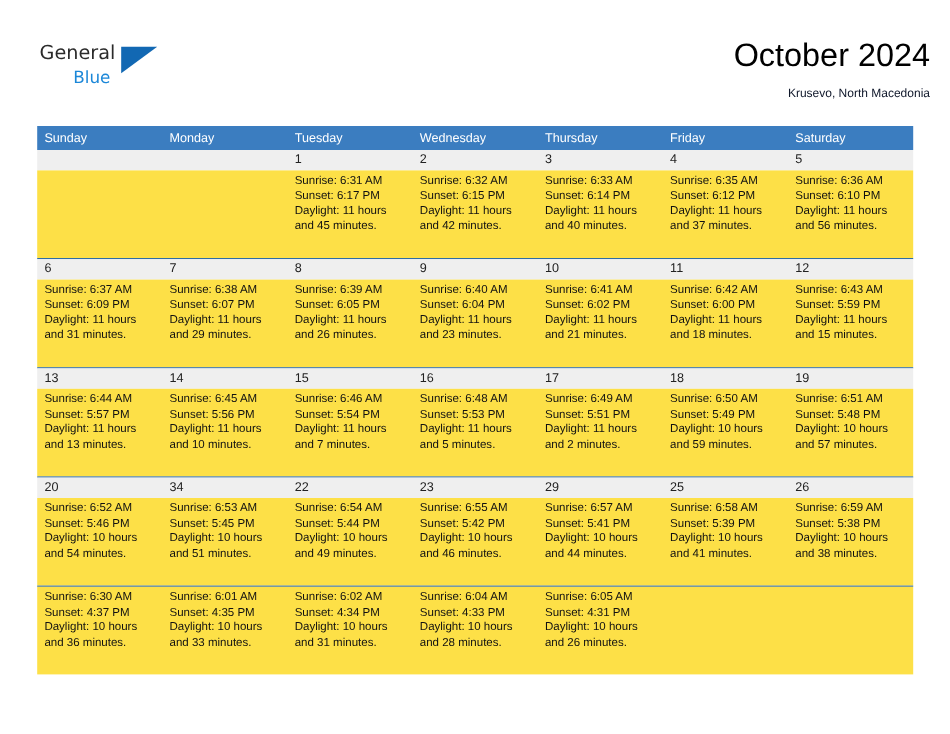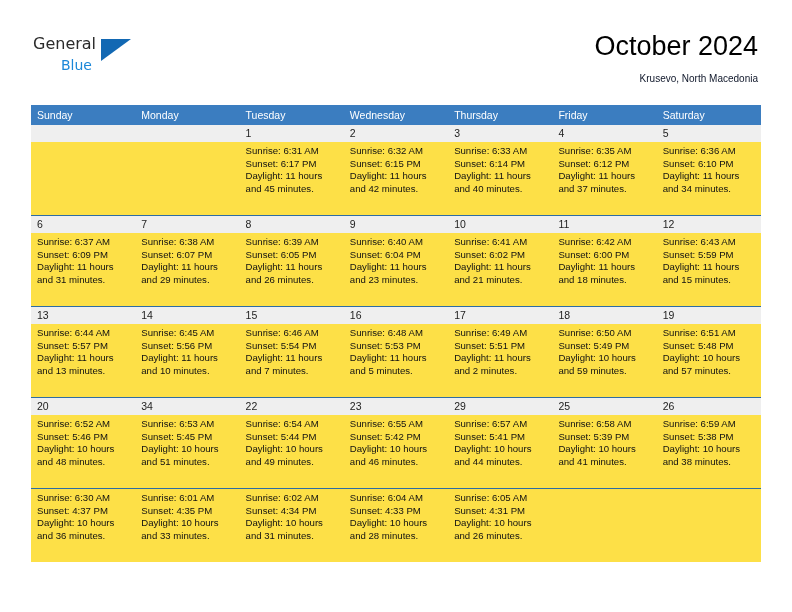--- a/index.html
+++ b/index.html
@@ -62,21 +62,21 @@
     left: 28px;
     top: 23px;
     font-size: 14px;
     color: #1b87d8;
     font-family: "DejaVu Sans", sans-serif;
     font-weight: 400;
   }
 
   .title-block {
     position: absolute;
-    right: 34px;
+    right: 17px;
     top: 30px;
     text-align: right;
   }
   .cal-title {
     font-size: 27px;
     color: #000000;
     font-weight: 400;
     line-height: 32px;
     white-space: nowrap;
   }
@@ -217,21 +217,21 @@
             <div class="body-cell">
               <div class="info-line">Sunrise: 6:35 AM</div>
               <div class="info-line">Sunset: 6:12 PM</div>
               <div class="info-line">Daylight: 11 hours</div>
               <div class="info-line">and 37 minutes.</div>
             </div>
             <div class="body-cell">
               <div class="info-line">Sunrise: 6:36 AM</div>
               <div class="info-line">Sunset: 6:10 PM</div>
               <div class="info-line">Daylight: 11 hours</div>
-              <div class="info-line">and 34 minutes.</div>
+              <div class="info-line">and 56 minutes.</div>
             </div>
           </div>
         </div>
         <div class="week">
           <div class="week-numbers">
             <div class="num-cell">6</div>
             <div class="num-cell">7</div>
             <div class="num-cell">8</div>
             <div class="num-cell">9</div>
             <div class="num-cell">10</div>
@@ -346,21 +346,21 @@
             <div class="num-cell">23</div>
             <div class="num-cell">29</div>
             <div class="num-cell">25</div>
             <div class="num-cell">26</div>
           </div>
           <div class="week-body">
             <div class="body-cell">
               <div class="info-line">Sunrise: 6:52 AM</div>
               <div class="info-line">Sunset: 5:46 PM</div>
               <div class="info-line">Daylight: 10 hours</div>
-              <div class="info-line">and 48 minutes.</div>
+              <div class="info-line">and 54 minutes.</div>
             </div>
             <div class="body-cell">
               <div class="info-line">Sunrise: 6:53 AM</div>
               <div class="info-line">Sunset: 5:45 PM</div>
               <div class="info-line">Daylight: 10 hours</div>
               <div class="info-line">and 51 minutes.</div>
             </div>
             <div class="body-cell">
               <div class="info-line">Sunrise: 6:54 AM</div>
               <div class="info-line">Sunset: 5:44 PM</div>

